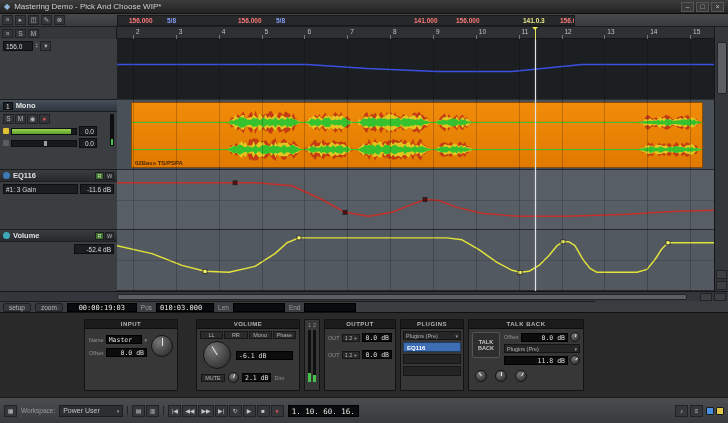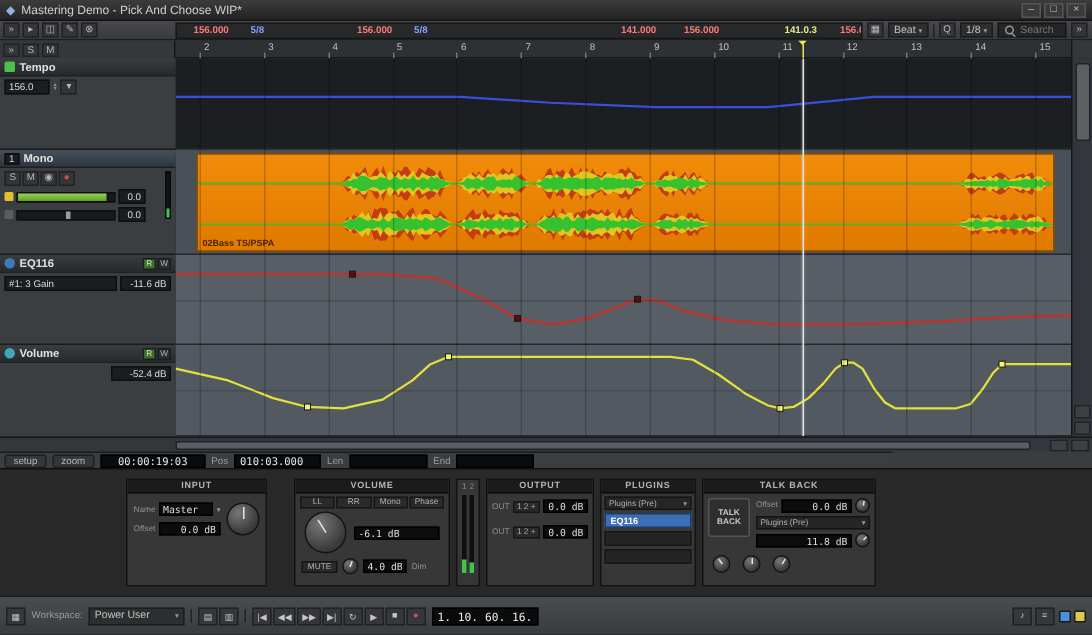--- a/index.html
+++ b/index.html
@@ -123,38 +123,20 @@
     <div id="marker-strip">
         <span class="marker" style="left: 11px; color: rgb(255, 122, 122);">156.000</span>
         <span class="marker" style="left: 49px; color: rgb(134, 160, 255);">5/8</span>
         <span class="marker" style="left: 120px; color: rgb(255, 122, 122);">156.000</span>
         <span class="marker" style="left: 158px; color: rgb(134, 160, 255);">5/8</span>
         <span class="marker" style="left: 296px; color: rgb(255, 122, 122);">141.000</span>
         <span class="marker" style="left: 338px; color: rgb(255, 122, 122);">156.000</span>
         <span class="marker" style="left: 405px; color: rgb(232, 232, 138);">141.0.3</span>
         <span class="marker" style="left: 442px; color: rgb(255, 122, 122);">156.000</span>
       </div>
-    <div id="tb-right">
-      <span class="tbtn">▦</span>
-      <span class="sel">
-        <span>Beat</span>
-        <span class="chev">▾</span>
-      </span>
-      <span class="vsep"></span>
-      <span class="tbtn">Q</span>
-      <span class="sel">
-        <span>1/8</span>
-        <span class="chev">▾</span>
-      </span>
-      <div id="searchbox">
-        <span class="mag"></span>
-        <input placeholder="Search" style="">
-      </div>
-      <span class="tbtn">»</span>
-    </div>
   </div>
 
   <div id="rulerrow">
     <div id="tl-head">
       <span class="tbtn">»</span>
       <span class="tbtn">S</span>
       <span class="tbtn">M</span>
     </div>
     <div id="ruler">
       <div id="ruler-ph" style="left: 418px;"></div>
@@ -187,24 +169,20 @@
         <i class="rtick" style="left: 573.05px;"></i>
         <span class="rbar" style="left: 576.05px;">15</span>
       </div>
     <div id="ruler-corner"></div>
   </div>
 
   <div id="main">
     <div id="inspector">
 
       <div class="panel" style="top:0;height:61px">
-        <div class="phead">
-          <span class="picon" style="background:#49c24a"></span>
-          <span class="ptitle">Tempo</span>
-        </div>
         <div class="prow">
           <span class="vbox" style="width:30px">156.0</span>
           <span class="spin">
             <span>▲</span>
             <span>▼</span>
           </span>
           <span class="tbtn">▾</span>
         </div>
       </div>
 
@@ -386,21 +364,21 @@
         <div class="knob" style="width:28px;height:28px">
             <span class="ptr" style="transform:rotate(-32deg)"></span>
           </div>
         <span class="crlcd" style="flex:1;text-align:left">-6.1 dB</span>
       </div>
       <div style="display:flex;align-items:center;gap:3px;padding:3px 4px">
         <span class="crbtn" style="min-width:24px">MUTE</span>
         <div class="knob" style="width:11px;height:11px">
             <span class="ptr" style="transform:rotate(20deg)"></span>
           </div>
-        <span class="crlcd">4.0 dB</span>
+        <span class="crlcd">2.1 dB</span>
         <span class="crlabel">Dim</span>
       </div>
     </div>
 
     <div class="crmod" style="left:304px;width:16px">
       <div style="display:flex;gap:2px;justify-content:center;padding:2px 1px">
         <span class="crlabel">1</span>
         <span class="crlabel">2</span>
       </div>
       <div style="display:flex;gap:2px;justify-content:center">

